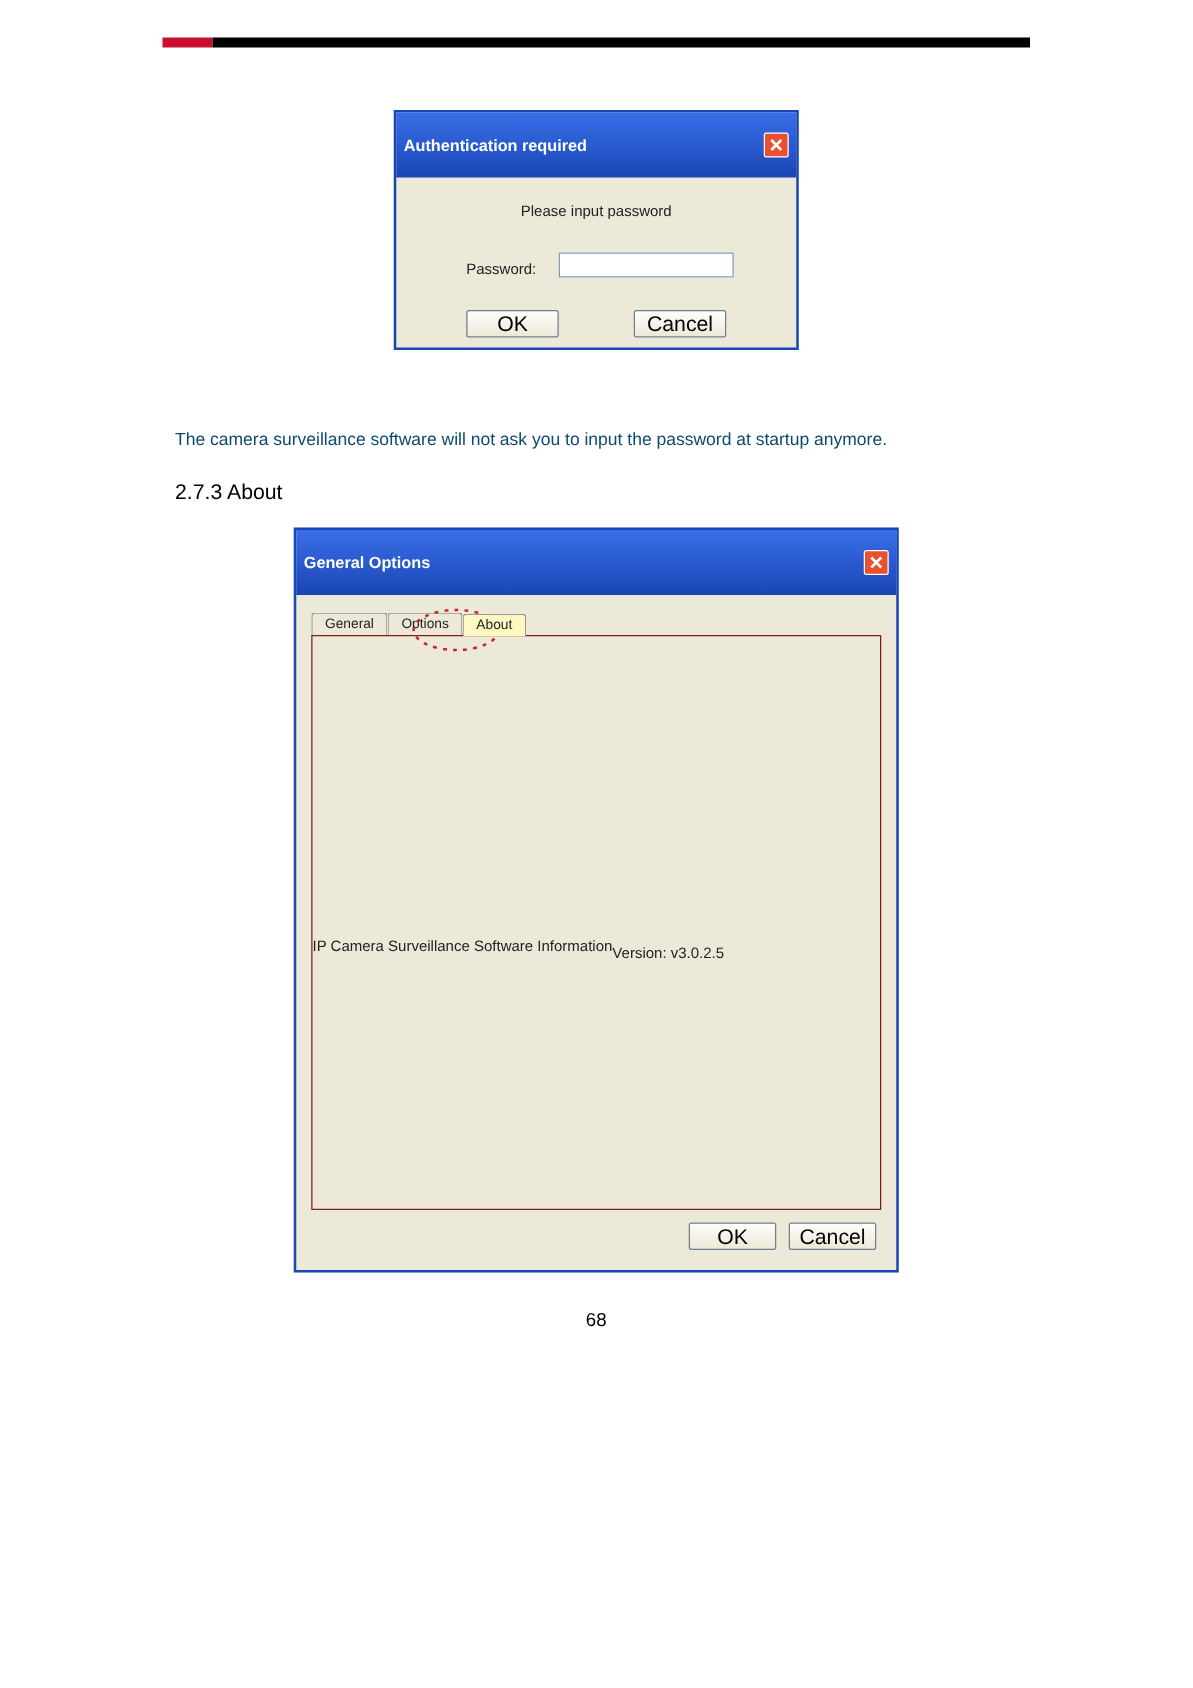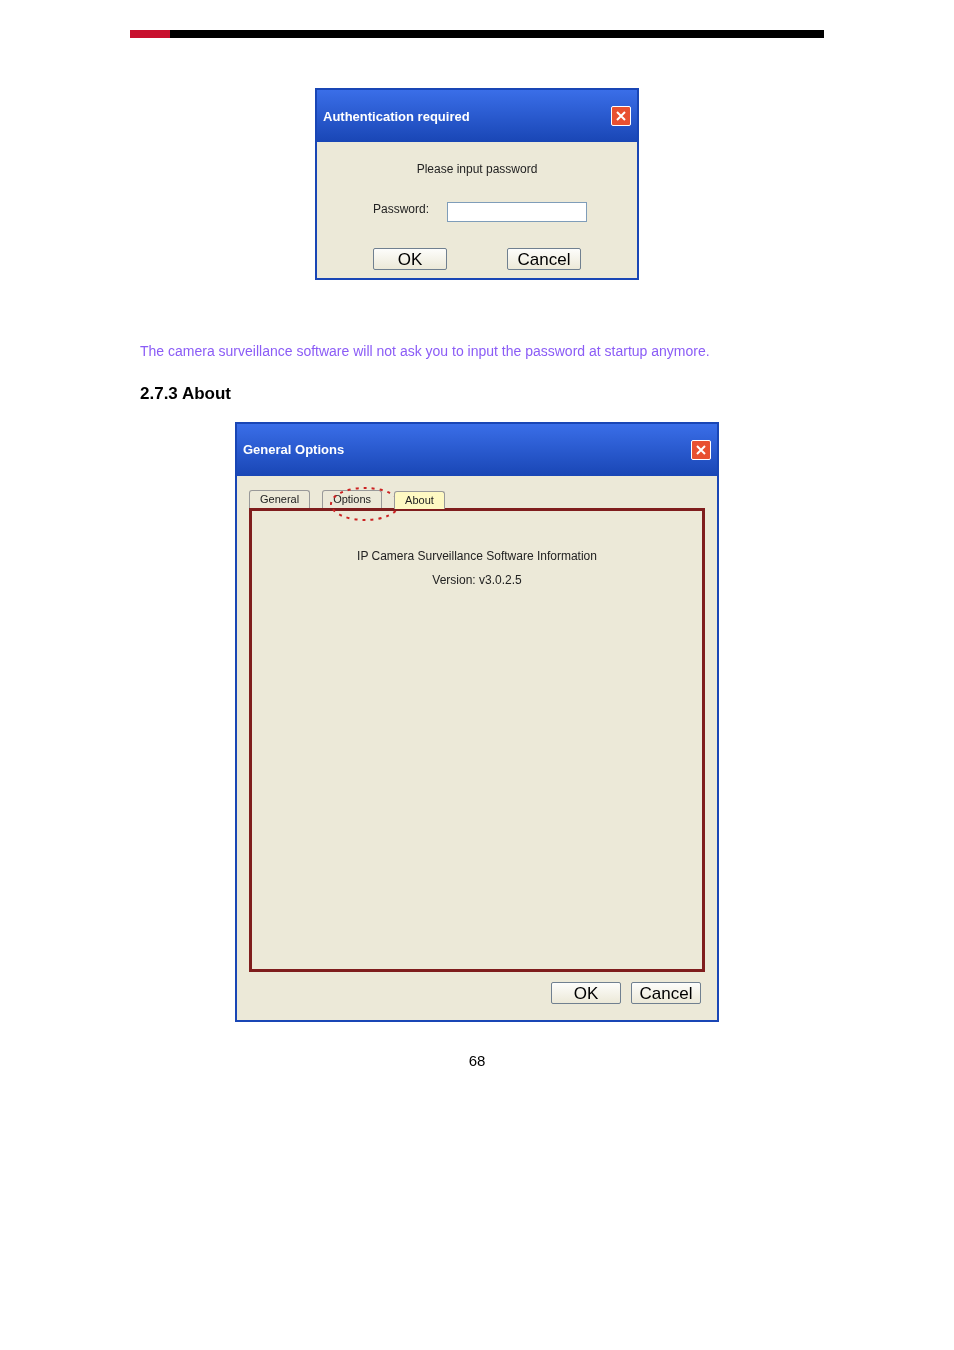--- a/index.html
+++ b/index.html
@@ -9,40 +9,40 @@
 .hr-black{height:8px;background:#000;display:inline-block;width:calc(100% - 40px);vertical-align:top}
 
 
 .win{border:2px solid #1946b5;background:#ece9d8;font-family:Tahoma,Arial,sans-serif;position:relative}
 #win-auth{width:320px;margin:30px auto 60px}
 .titlebar{background:linear-gradient(#3a6ee8,#1946b5);color:#fff;font-weight:bold;font-size:13px;padding:16px 6px;display:flex;justify-content:space-between;align-items:center}
 .titlebar .xicon{width:18px;height:18px;background:#e85030;border:1px solid #fff;border-radius:2px;display:flex;align-items:center;justify-content:center}
 .titlebar .xicon svg{width:10px;height:10px}
 .win-body{padding:20px 26px 8px;font-size:12px;color:#222}
 .auth-msg{text-align:center;margin-bottom:26px}
-.auth-row{display:flex;align-items:flex-start;justify-content:center;gap:18px;padding-right:8px}
+.auth-row{display:flex;align-items:flex-end;justify-content:center;gap:18px;padding-right:8px}
 .auth-label{width:70px;text-align:right}
 .auth-input{flex:0 0 140px}
 .auth-input input{width:100%;height:20px;border:1px solid #7f9db9;background:#fff;box-sizing:border-box;padding:0 4px}
 .btnrow{display:flex;justify-content:space-around;margin-top:26px}
 .winbtn{min-width:74px;height:22px;border:1px solid #708090;border-radius:2px;background:linear-gradient(#fdfdfb,#ece9d8);font-size:17px;cursor:pointer}
 
 
-.body-text{margin:10px 140px 20px;font-size:14px;line-height:1.7;color:#8b5cf6}
-.sec-head{font-size:17px;font-weight:bold;margin:20px 140px 18px}
+.body-text{margin:10px 140px 20px;font-size:14px;line-height:1.7;color:#0c4a6e}
+.sec-head{font-size:17px;font-weight:normal;margin:20px 140px 18px}
 
 
 #win-options{width:480px;margin:0 auto;position:relative}
 #win-options .win-body{padding:10px 12px 10px}
 
 .tab-area{position:relative;margin-top:4px}
-.tab-strip{display:flex;gap:12px;font-size:11px}
+.tab-strip{display:flex;gap:0;font-size:11px}
 .tab{border:1px solid #999;border-bottom:none;padding:2px 10px 3px;background:#ece9d8;border-radius:3px 3px 0 0;position:relative;cursor:pointer}
 .tab.active{background:#fef9c3;z-index:2;top:1px}
-.tab-content{border:3px solid #7f1d1d;background:#ece9d8;height:420px;display:flex;flex-direction:column;align-items:center;padding-top:38px;font-size:12px}
+.tab-content{border:1px solid #7f1d1d;background:#ece9d8;height:420px;display:flex;flex-direction:row;align-items:center;padding-top:38px;font-size:12px}
 .version-line{margin-top:10px}
 
 .circle-mark{position:absolute;left:78px;top:-10px;pointer-events:none}
 .circle-mark svg{width:76px;height:48px}
 
 #win-options .btnrow{justify-content:flex-end;gap:10px;margin:10px 4px 6px 0}
 #win-options .winbtn{min-width:70px}
 
 .page-num{text-align:center;font-size:15px;margin-top:30px;margin-bottom:20px}
 </style>

